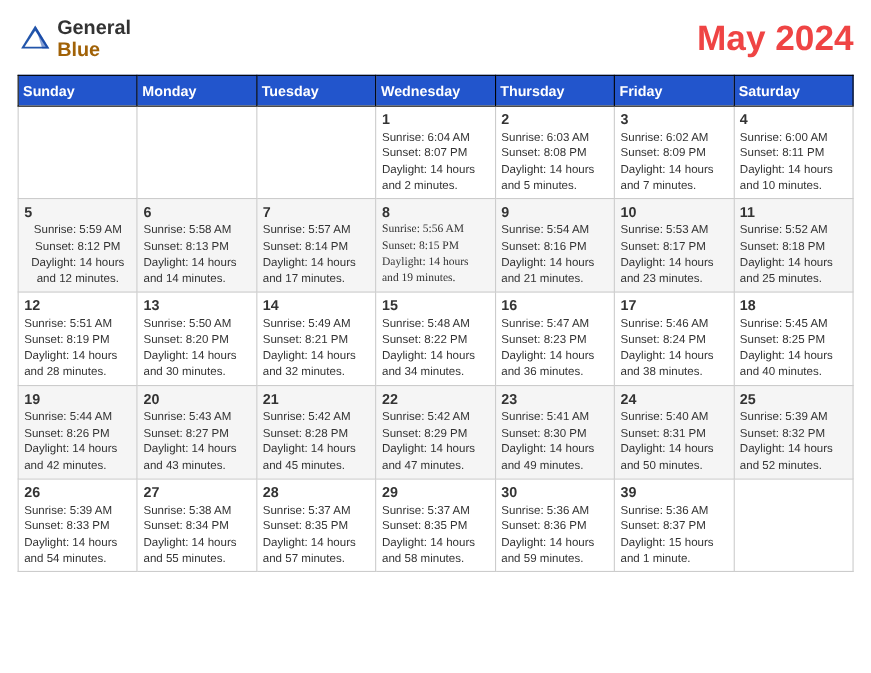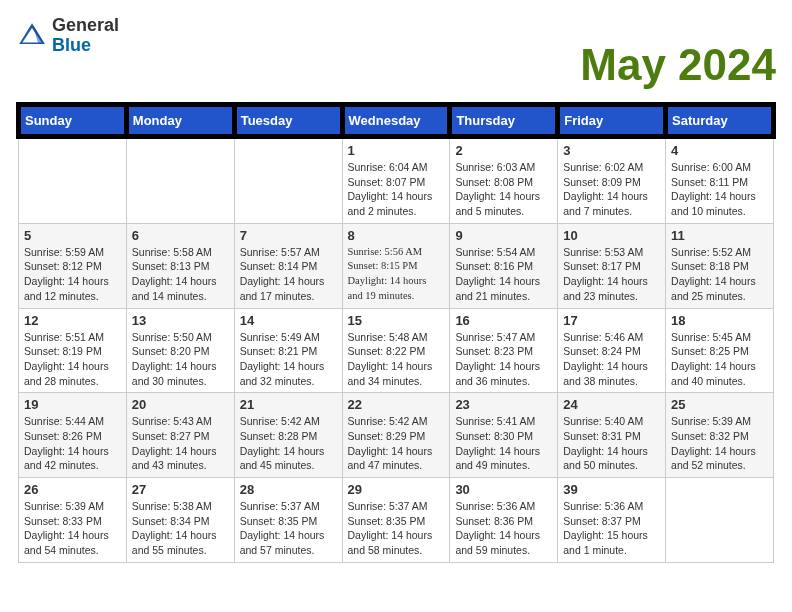--- a/index.html
+++ b/index.html
@@ -27,52 +27,51 @@
       line-height: 1.1;
     }
     .logo-general {
       font-size: 18px;
       font-weight: bold;
       color: #333;
     }
     .logo-blue {
       font-size: 18px;
       font-weight: bold;
-      color: #0369a1;
+      color: #a16207;
     }
     .logo-icon {
       width: 32px;
       height: 32px;
     }
     .title-area {
       text-align: right;
     }
     .month-title {
-      font-size: 44px;
-      font-weight: bold;
-      color: #4d7c0f;
-      margin-top: 24px;
+      font-size: 32px;
+      font-weight: bold;
+      color: #ef4444;
     }
     .location {
       font-size: 16px;
       color: #555;
     }
     .calendar-table {
       width: 100%;
       border-collapse: collapse;
       font-size: 11px;
     }
     .calendar-table th {
       background: #2255cc;
       color: #fff;
       padding: 6px 4px;
       text-align: left;
       font-size: 13px;
       font-weight: bold;
-      border: 5px solid #000000;
+      border: 1px solid #000000;
     }
     .calendar-table td {
       border: 1px solid #ccc;
       vertical-align: top;
       padding: 4px 5px;
       width: calc(100% / 7);
       min-height: 80px;
       height: 80px;
     }
     .calendar-table tr:nth-child(even) td {
@@ -159,21 +158,21 @@
           <span class="day-number">4</span>
           <div class="cell-content" style="white-space: pre-line;">Sunrise: 6:00 AM
 Sunset: 8:11 PM
 Daylight: 14 hours
 and 10 minutes.</div>
         </td>
       </tr>
       <tr>
         <td>
           <span class="day-number">5</span>
-          <div class="cell-content" style="white-space: pre-line;">Sunrise: 5:59 AM
+          <div class="cell-content" style="white-space: pre-line; text-align: center;">Sunrise: 5:59 AM
 Sunset: 8:12 PM
 Daylight: 14 hours
 and 12 minutes.</div>
         </td>
         <td>
           <span class="day-number">6</span>
           <div class="cell-content" style="white-space: pre-line;">Sunrise: 5:58 AM
 Sunset: 8:13 PM
 Daylight: 14 hours
 and 14 minutes.</div>

